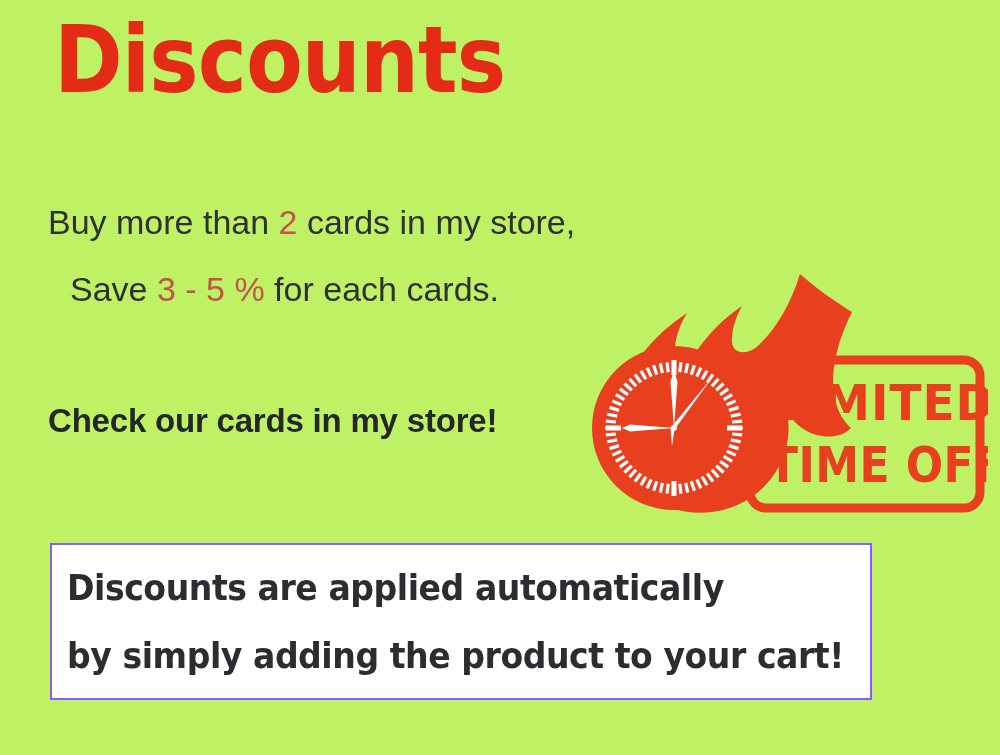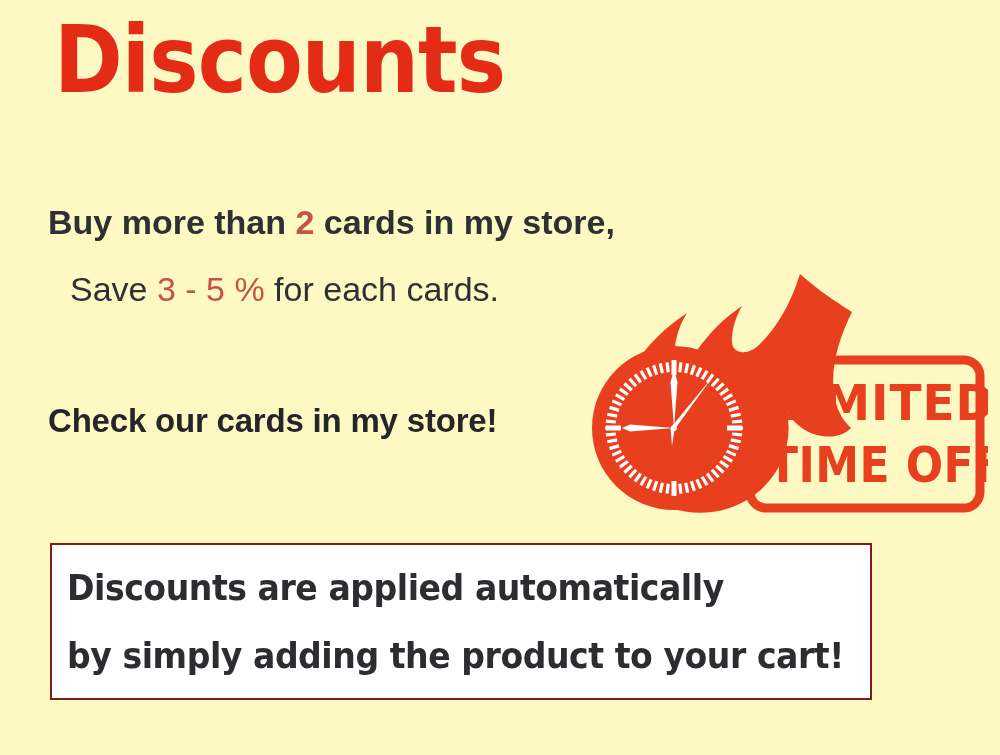--- a/index.html
+++ b/index.html
@@ -7,21 +7,21 @@
     padding: 0;
     background: #ffffff;
   }
   body {
     font-family: "Liberation Sans", sans-serif;
   }
   #canvas {
     position: relative;
     width: 1000px;
     height: 755px;
-    background: #fef9c3;
+    background: #bef264;
     overflow: hidden;
   }
 
   
   #title {
     position: absolute;
     left: 54px;
     top: 14px;
     font-family: "DejaVu Sans", sans-serif;
     font-weight: bold;
@@ -37,21 +37,21 @@
   
   .body-line {
     position: absolute;
     left: 48px;
     font-family: "Liberation Sans", sans-serif;
     font-size: 34px;
     color: #2f3033;
     white-space: nowrap;
     letter-spacing: 0px;
   }
-  #line-1 { top: 203px; font-weight: bold; }
+  #line-1 { top: 203px; }
   #line-2 { top: 270px; margin-left: 22px; }
 
   .accent {
     color: #c4534c;
   }
 
   #headline {
     position: absolute;
     left: 48px;
     top: 402px;
@@ -63,21 +63,21 @@
     letter-spacing: -0.2px;
   }
 
   
   #note-box {
     position: absolute;
     left: 50px;
     top: 543px;
     width: 822px;
     height: 157px;
-    border: 2px solid #7f1d1d;
+    border: 2px solid #8b5cf6;
     box-sizing: border-box;
     background: #ffffff;
   }
   .note-line {
     position: absolute;
     left: 15px;
     font-family: "DejaVu Sans", sans-serif;
     font-weight: bold;
     font-size: 36px;
     color: #2c2d30;

